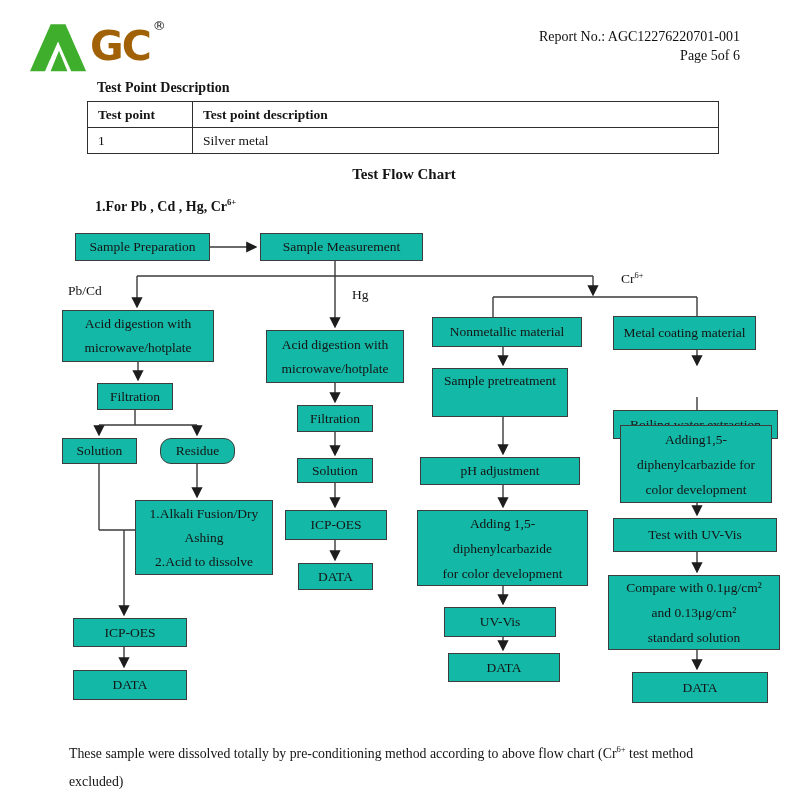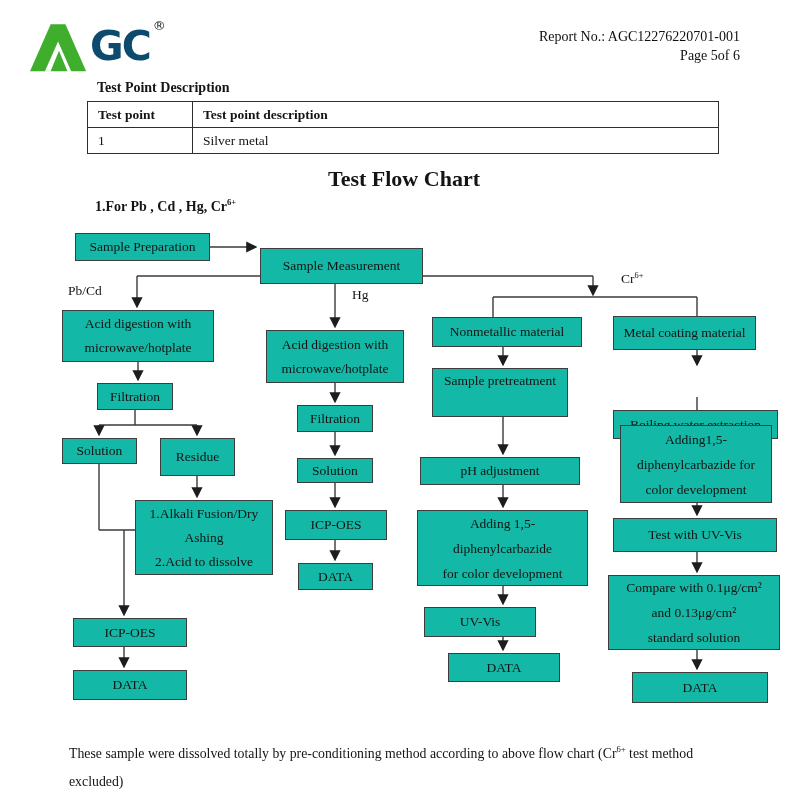--- a/index.html
+++ b/index.html
@@ -3,38 +3,38 @@
 <meta charset="utf-8">
 <style>
   html,body{margin:0;padding:0;background:#e8e8e8;}
   .page{position:relative;width:808px;height:809px;background:#ffffff;margin:0 auto;
         font-family:"Liberation Serif",serif;color:#141414;overflow:hidden;}
 
   
   .logo{position:absolute;left:30px;top:21px;display:flex;align-items:flex-start;height:52px;}
   .logo svg{display:block;}
   .logo-letters{font-family:"DejaVu Sans",sans-serif;font-weight:800;font-size:41px;
-                line-height:50px;letter-spacing:-2px;color:#0c4a6e;margin-left:2px;}
+                line-height:50px;letter-spacing:-2px;color:#a16207;margin-left:2px;}
   .logo-reg{font-family:"DejaVu Sans",sans-serif;font-size:13px;font-weight:400;
             position:relative;top:-3px;left:3px;color:#171717;}
   .report-meta{position:absolute;right:68px;top:27px;text-align:right;
                font-size:14px;line-height:19px;color:#101010;}
 
   
   .tbl-title{position:absolute;left:97px;top:80px;font-size:14px;font-weight:bold;}
   table.tp{position:absolute;left:87px;top:101px;width:632px;border-collapse:collapse;
            background:#fff;}
   table.tp,.tp th,.tp td{border:1.6px solid #2e2e2e;}
   .tp th{font-size:13.5px;font-weight:bold;text-align:left;padding:5px 10px 4px 10px;}
   .tp td{font-size:13.5px;padding:5px 10px 4px 10px;}
   .tp .c0{width:84px;}
 
   
   .flow-title{position:absolute;left:0;top:166px;width:808px;text-align:center;
-              font-size:22px;font-weight:bold;}
+              font-size:15px;font-weight:bold;}
   .flow-subtitle{position:absolute;left:95px;top:199px;font-size:14px;font-weight:bold;}
   sup{font-size:0.62em;line-height:0;}
 
   
   .connectors{position:absolute;left:0;top:0;pointer-events:none;}
   .box{position:absolute;box-sizing:border-box;border:1.5px solid #3d3d3d;background:#14b8a6;
        display:flex;flex-direction:column;align-items:center;justify-content:center;
        font-size:13.5px;line-height:24px;}
   .box .ln{display:block;white-space:nowrap;}
   .box.lh25{line-height:25px;}
@@ -127,35 +127,35 @@
     </g>
   </svg>
 
   <div class="flabel" style="left:68px;top:283px;">Pb/Cd</div>
   <div class="flabel" style="left:352px;top:287px;">Hg</div>
   <div class="flabel" style="left:621px;top:271px;"><span>Cr</span><sup>6+</sup></div>
 
   <div class="box" style="left:75px;top:233px;width:135px;height:28px;">
       <span class="ln">Sample Preparation</span>
     </div>
-  <div class="box" style="left:260px;top:248px;width:163px;height:36px;font-family:Liberation Serif, serif;">
+  <div class="box" style="left:260px;top:233px;width:163px;height:28px;font-family:Liberation Serif, serif;">
       <span class="ln">Sample Measurement</span>
     </div>
 
   <div class="box" style="left:62px;top:310px;width:152px;height:52px;">
     <span class="ln">Acid digestion with</span>
     <span class="ln">microwave/hotplate</span>
   </div>
   <div class="box" style="left:97px;top:383px;width:76px;height:27px;">
       <span class="ln">Filtration</span>
     </div>
   <div class="box" style="left:62px;top:438px;width:75px;height:26px;">
       <span class="ln">Solution</span>
     </div>
-  <div class="box" style="left:160px;top:438px;width:75px;height:38px;">
+  <div class="box" style="left:160px;top:438px;width:75px;height:26px;border-radius:11px;">
       <span class="ln">Residue</span>
     </div>
   <div class="box" style="left:135px;top:500px;width:138px;height:75px;">
     <span class="ln">1.Alkali Fusion/Dry</span>
     <span class="ln">Ashing</span>
     <span class="ln">2.Acid to dissolve</span>
   </div>
   <div class="box" style="left:73px;top:618px;width:114px;height:29px;">
       <span class="ln">ICP-OES</span>
     </div>
@@ -187,21 +187,21 @@
       <span class="ln">Sample pretreatment</span>
     </div>
   <div class="box" style="left:420px;top:457px;width:160px;height:28px;">
       <span class="ln">pH adjustment</span>
     </div>
   <div class="box lh25" style="left:417px;top:510px;width:171px;height:76px;">
     <span class="ln">Adding 1,5-</span>
     <span class="ln">diphenylcarbazide</span>
     <span class="ln">for color development</span>
   </div>
-  <div class="box" style="left:424px;top:607px;width:112px;height:30px;">
+  <div class="box" style="left:444px;top:607px;width:112px;height:30px;">
       <span class="ln">UV-Vis</span>
     </div>
   <div class="box" style="left:448px;top:653px;width:112px;height:29px;">
       <span class="ln">DATA</span>
     </div>
 
   <div class="box" style="left:613px;top:316px;width:143px;height:34px;">
       <span class="ln">Metal coating material</span>
     </div>
   <div class="box" style="left:613px;top:368px;width:165px;height:29px;margin-top:42px;">

